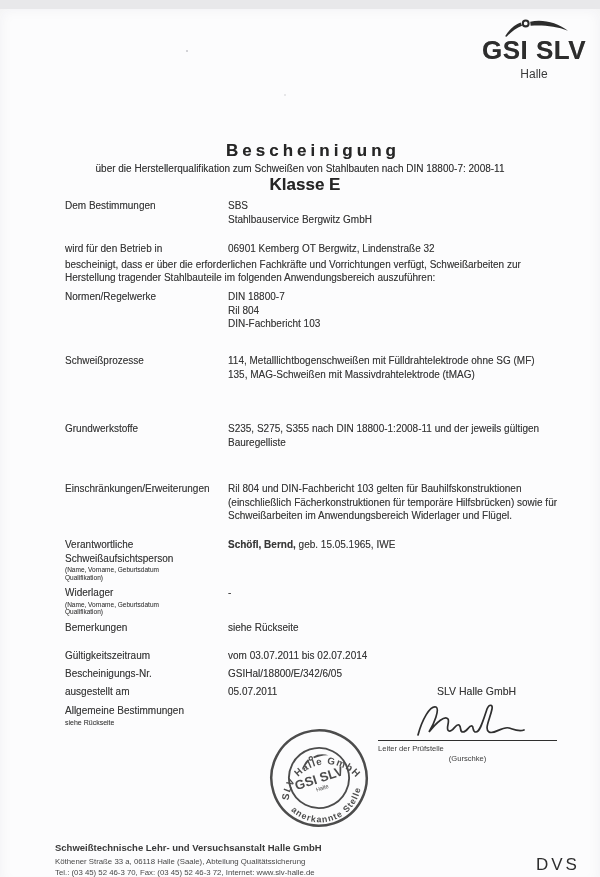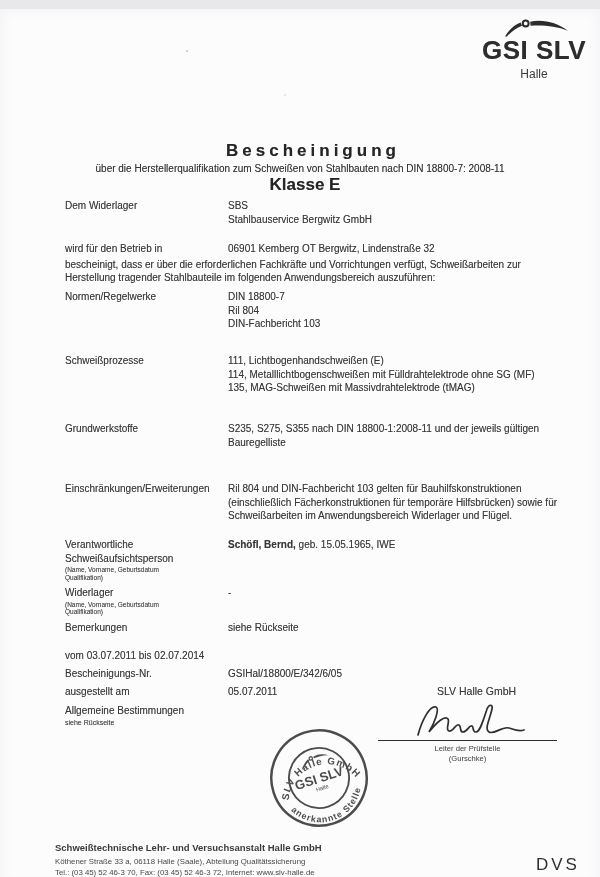--- a/index.html
+++ b/index.html
@@ -35,21 +35,21 @@
   .row .value{width:342px;}
   .note{font-size:6.5px;line-height:7.5px;color:#4a4a4a;width:120px;margin-top:1px;}
   .bold{font-weight:bold;}
   .para{left:65px;width:492px;font-size:10px;line-height:13px;}
 
   .issuer{left:437px;top:676px;font-size:10.5px;}
 
   
   .sig-svg{left:412px;top:689px;}
   .sig-line{left:378px;top:731px;width:179px;border-top:1.6px solid #2f2f2f;}
-  .sig-role{left:378px;top:735px;width:179px;text-align:center;font-size:7.6px;line-height:9px;color:#3c3c3c;}
+  .sig-role{left:378px;top:735px;width:179px;text-align:left;font-size:7.6px;line-height:9px;color:#3c3c3c;}
   .sig-name{left:378px;top:745px;width:179px;text-align:center;font-size:7.6px;color:#3c3c3c;}
 
   .stamp-svg{left:262px;top:712px;}
 
   
   .footer{left:55px;top:833px;width:420px;}
   .footer .f1{font-size:9.5px;font-weight:bold;color:#3a3a3a;margin-bottom:3px;}
   .footer .f2,.footer .f3{font-size:7.8px;line-height:11px;color:#474747;}
   .dvs{left:536px;top:846px;font-size:17px;font-weight:normal;letter-spacing:3px;color:#2e2e2e;}
 
@@ -70,21 +70,21 @@
     <path d="M37.5,5.2 C51,2 67,6 79,15 C66,9.5 51,8.6 38,9.4 Z" fill="#2c2c2c"></path>
   </svg>
   <div class="abs logo-wordmark ink">GSI SLV</div>
   <div class="abs logo-sub">Halle</div>
 
   <div class="abs title ink">Bescheinigung</div>
   <div class="abs subtitle ink">über die Herstellerqualifikation zum Schweißen von Stahlbauten nach DIN 18800-7: 2008-11</div>
   <div class="abs klasse ink">Klasse E</div>
 
   <div class="row ink" style="top:190px">
-    <div class="label">Dem Widerlager</div>
+    <div class="label">Dem Bestimmungen</div>
     <div class="value">
       <div>SBS</div>
       <div>Stahlbauservice Bergwitz GmbH</div>
     </div>
   </div>
 
   <div class="row ink" style="top:233px">
     <div class="label">wird für den Betrieb in</div>
     <div class="value">06901 Kemberg OT Bergwitz, Lindenstraße 32</div>
   </div>
@@ -96,21 +96,20 @@
     <div class="value">
       <div>DIN 18800-7</div>
       <div>Ril 804</div>
       <div>DIN-Fachbericht 103</div>
     </div>
   </div>
 
   <div class="row ink" style="top:345px">
     <div class="label">Schweißprozesse</div>
     <div class="value">
-      <div>111, Lichtbogenhandschweißen (E)</div>
       <div>114, Metalllichtbogenschweißen mit Fülldrahtelektrode ohne SG (MF)</div>
       <div>135, MAG-Schweißen mit Massivdrahtelektrode (tMAG)</div>
     </div>
   </div>
 
   <div class="row ink" style="top:413px">
     <div class="label">Grundwerkstoffe</div>
     <div class="value">S235, S275, S355 nach DIN 18800-1:2008-11 und der jeweils gültigen Bauregelliste</div>
   </div>
 
@@ -136,20 +135,21 @@
     </div>
     <div class="value">-</div>
   </div>
 
   <div class="row ink" style="top:612px">
     <div class="label">Bemerkungen</div>
     <div class="value">siehe Rückseite</div>
   </div>
 
   <div class="row ink" style="top:640px">
+    <div class="label">Gültigkeitszeitraum</div>
     <div class="value">vom 03.07.2011 bis 02.07.2014</div>
   </div>
 
   <div class="row ink" style="top:658px">
     <div class="label">Bescheinigungs-Nr.</div>
     <div class="value">GSIHal/18800/E/342/6/05</div>
   </div>
 
   <div class="row ink" style="top:676px">
     <div class="label">ausgestellt am</div>

